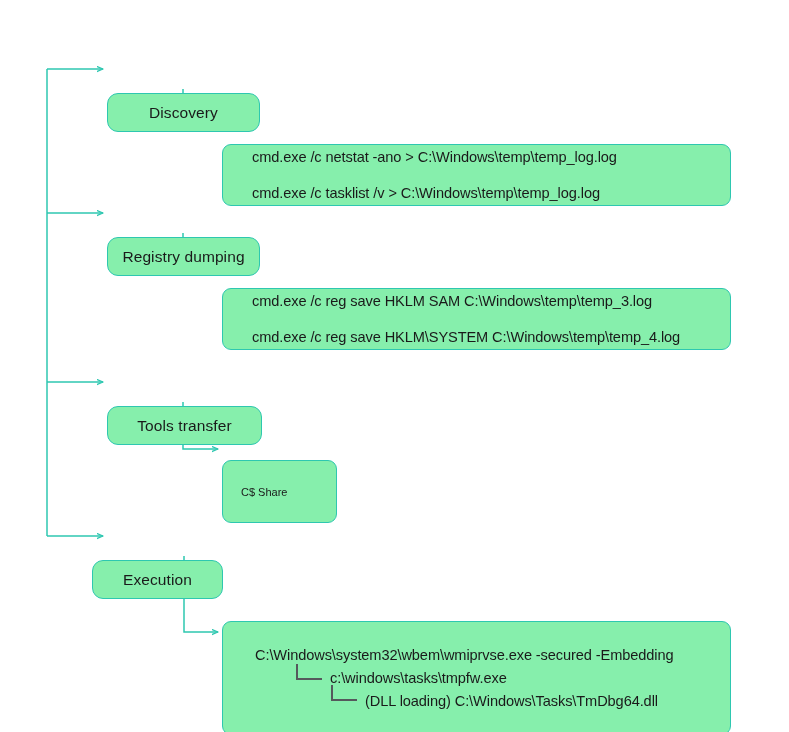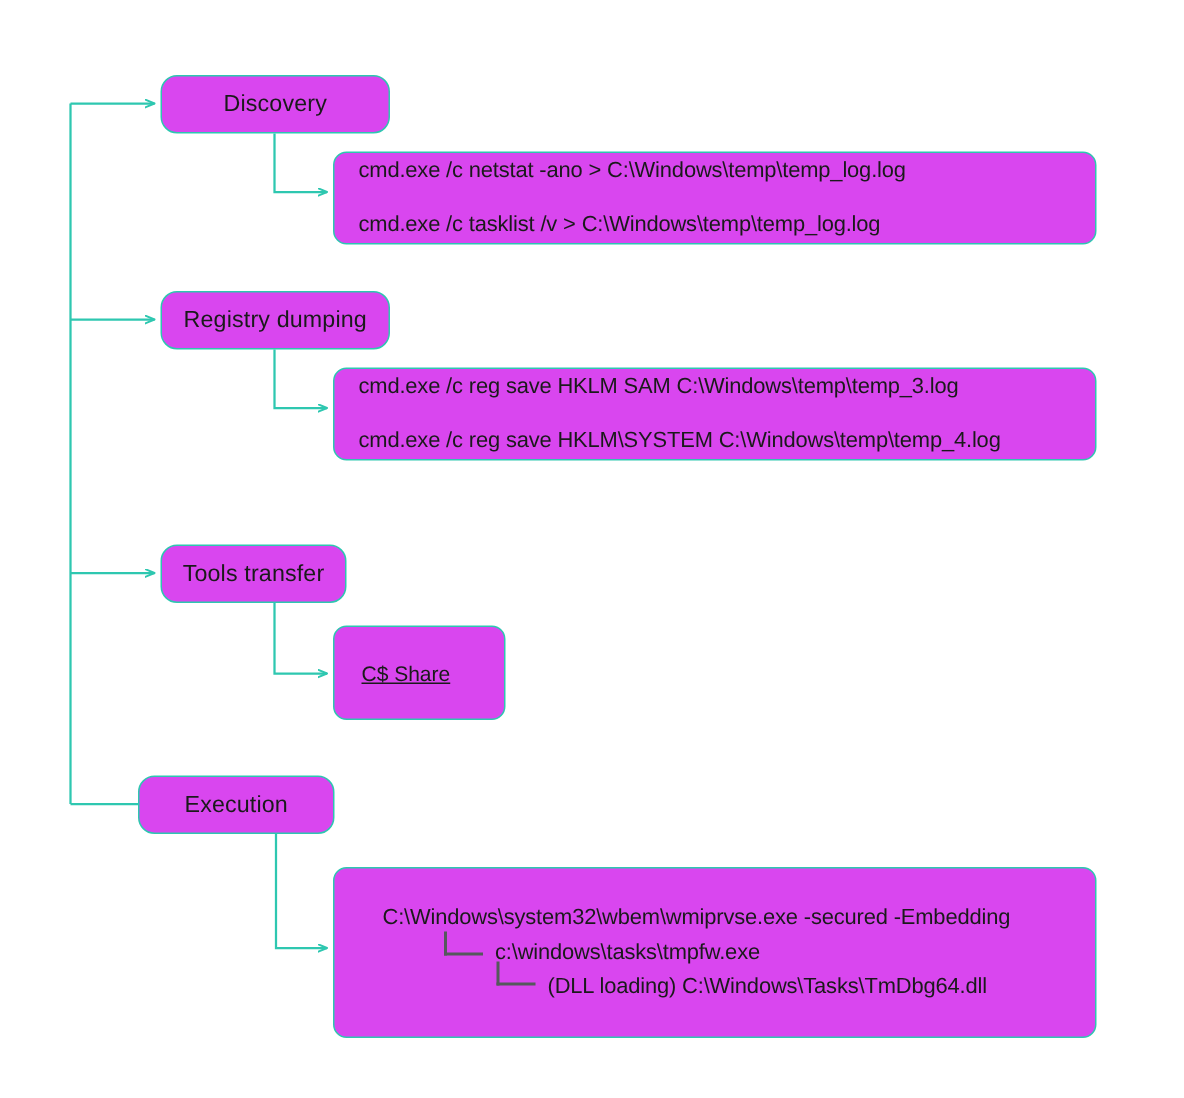--- a/index.html
+++ b/index.html
@@ -27,24 +27,25 @@
     top: 0;
     width: 789px;
     height: 732px;
     pointer-events: none;
   }
   .node {
     position: absolute;
     box-sizing: border-box;
     border: 1.6px solid #2ec7b0;
     border-radius: 10px;
-    background: #d946ef;
+    background: #86efac;
     display: flex;
     align-items: center;
-    padding: 0 16px;
+    padding: 0 29px;
+    margin-top: 43px;
   }
   .stage-node {
     border-radius: 11px;
     justify-content: center;
   }
   .stage-node .label {
     font-size: 15.5px;
     letter-spacing: 0.1px;
     white-space: nowrap;
     color: #1a1a1a;
@@ -96,24 +97,23 @@
   .tree-elbow::after {
     content: "";
     position: absolute;
     left: 0;
     top: 7px;
     width: 26px;
     height: 2px;
     background: #55595c;
   }
   .simple-node .label {
-    font-size: 14px;
+    font-size: 11px;
     color: #1a1a1a;
     white-space: nowrap;
-    text-decoration: underline;
   }
 </style>
 </head>
 <body>
 
 <div id="canvas">
 
   <svg class="connectors" viewBox="0 0 789 732" width="789" height="732" xmlns="http://www.w3.org/2000/svg">
     <defs>
       <marker id="arrowhead" markerWidth="7" markerHeight="7" refX="6.2" refY="3" orient="auto" markerUnits="userSpaceOnUse">
@@ -152,21 +152,21 @@
     <span class="label">Registry dumping</span>
   </div>
 
   <div class="node detail-node" style="left:222px; top:245px; width:509px; height:62px;">
     <div class="detail-lines">
       <div class="cmd-line">cmd.exe /c reg save HKLM SAM C:\Windows\temp\temp_3.log</div>
       <div class="cmd-line">cmd.exe /c reg save HKLM\SYSTEM C:\Windows\temp\temp_4.log</div>
     </div>
   </div>
 
-  <div class="node stage-node" style="left:107px; top:363px; width:124px; height:39px;">
+  <div class="node stage-node" style="left:107px; top:363px; width:155px; height:39px;">
     <span class="label">Tools transfer</span>
   </div>
 
   <div class="node detail-node simple-node" style="left:222px; top:417px; width:115px; height:63px; justify-content:flex-start; padding-left:18px;">
     <span class="label">C$ Share</span>
   </div>
 
   <div class="node stage-node" style="left:92px; top:517px; width:131px; height:39px;">
     <span class="label">Execution</span>
   </div>

